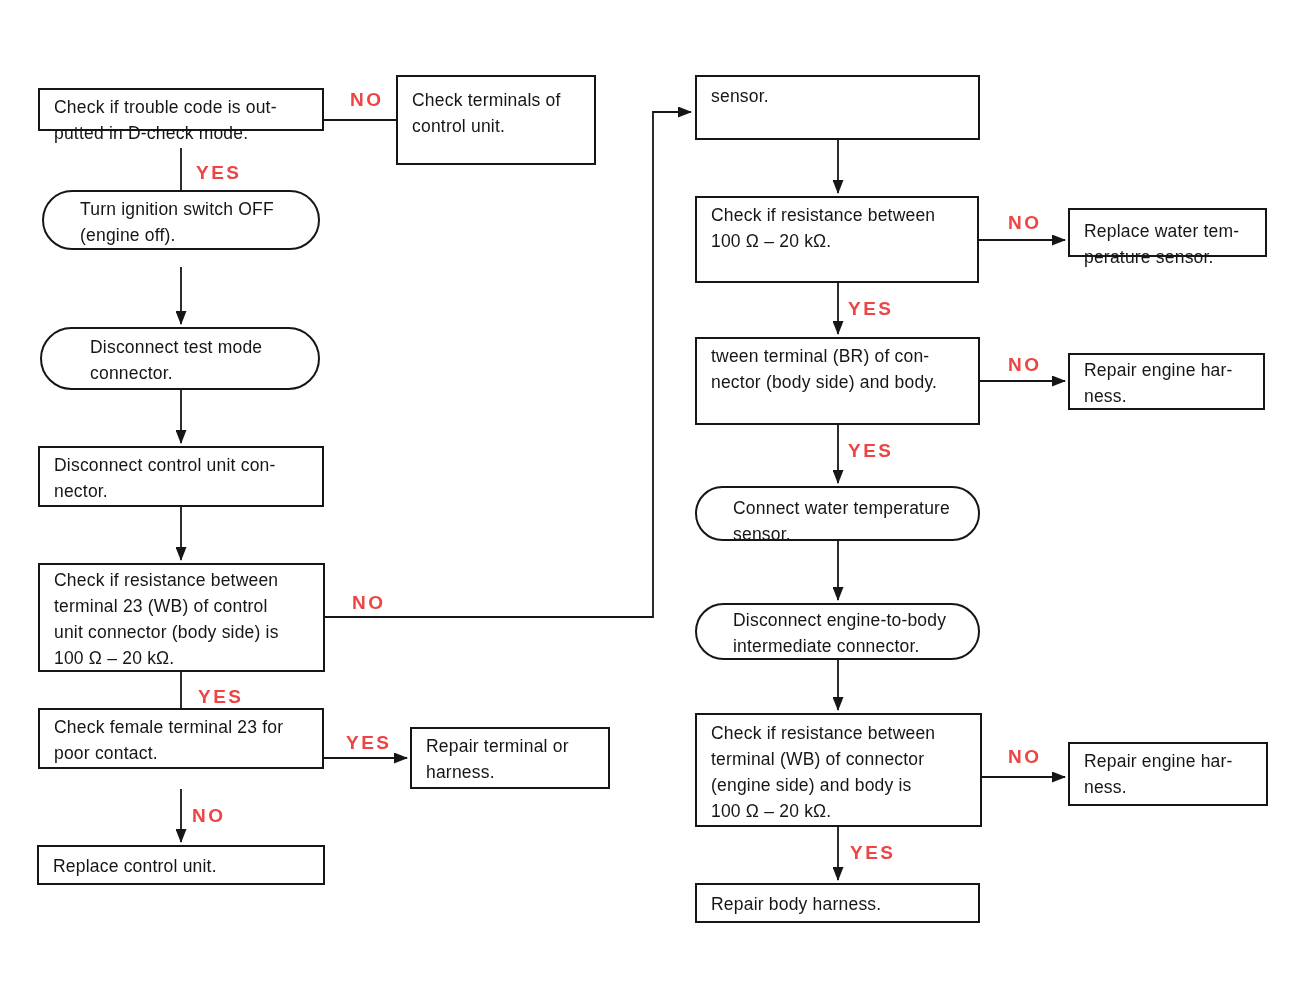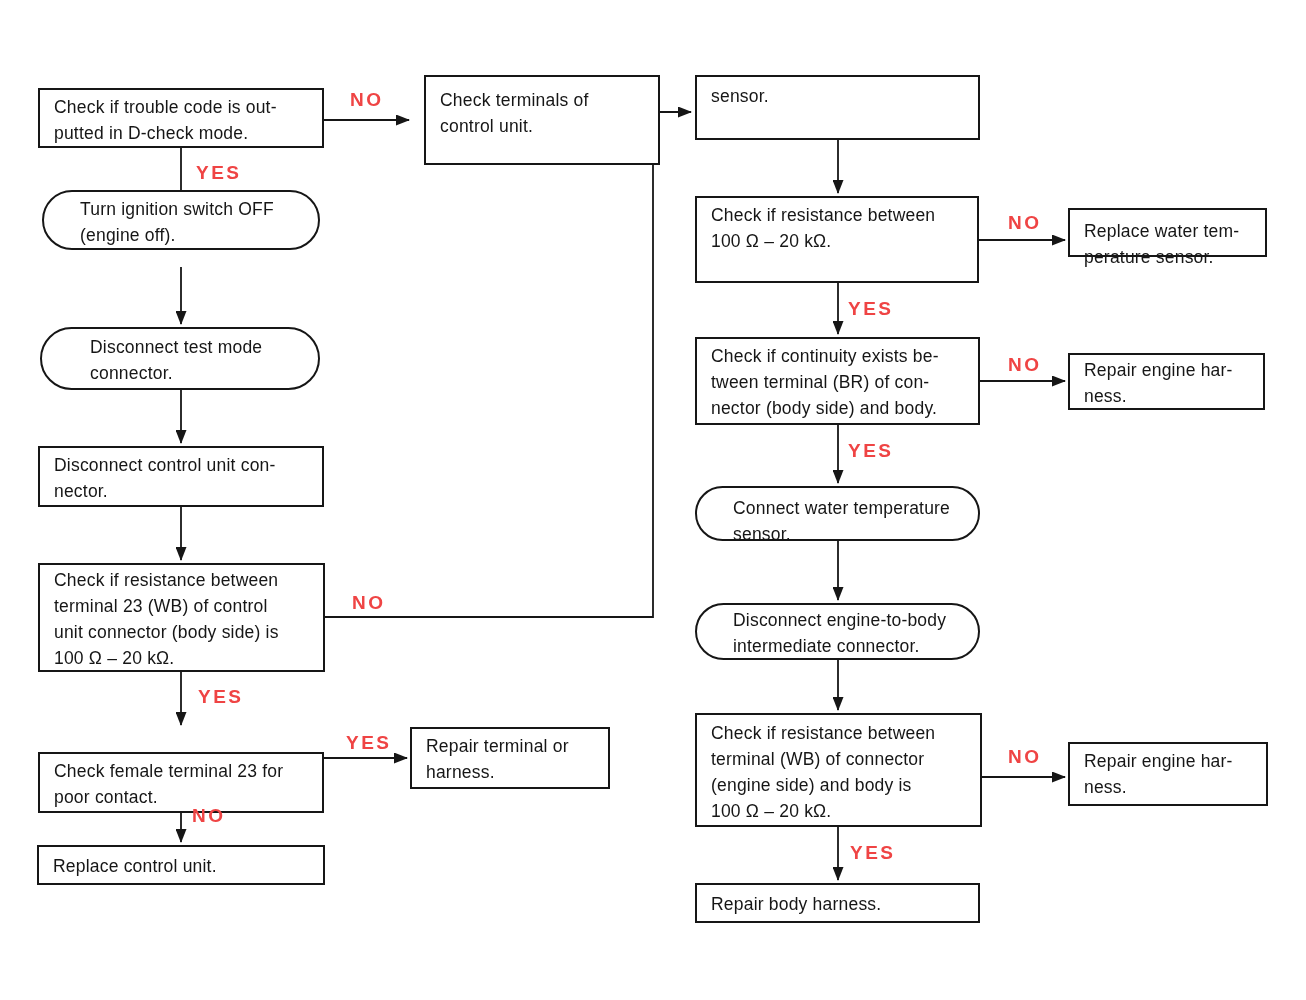--- a/index.html
+++ b/index.html
@@ -46,26 +46,26 @@
       <path d="M838,283 V334" marker-end="url(#ah)"></path>
       <path d="M980,381 H1065" marker-end="url(#ah)"></path>
       <path d="M838,425 V483" marker-end="url(#ah)"></path>
       <path d="M838,541 V600" marker-end="url(#ah)"></path>
       <path d="M838,660 V710" marker-end="url(#ah)"></path>
       <path d="M982,777 H1065" marker-end="url(#ah)"></path>
       <path d="M838,827 V880" marker-end="url(#ah)"></path>
     </g>
   </svg>
 
-  <div class="node" style="left:38px;top:88px;width:286px;height:60px;">
+  <div class="node" style="left:38px;top:88px;width:286px;height:43px;">
     <div class="ln">Check if trouble code is out-</div>
     <div class="ln">putted in D-check mode.</div>
   </div>
 
-  <div class="node" style="left:424px;top:75px;width:236px;height:90px;padding-top:10px;">
+  <div class="node" style="left:396px;top:75px;width:200px;height:90px;padding-top:10px;">
     <div class="ln">Check terminals of</div>
     <div class="ln">control unit.</div>
   </div>
 
   <div class="node stadium" style="left:42px;top:190px;width:278px;height:60px;">
     <div class="ln">Turn ignition switch OFF</div>
     <div class="ln">(engine off).</div>
   </div>
 
   <div class="node stadium" style="left:40px;top:327px;width:280px;height:63px;padding-top:5px;padding-left:48px;">
@@ -78,21 +78,21 @@
     <div class="ln">nector.</div>
   </div>
 
   <div class="node" style="left:38px;top:563px;width:287px;height:109px;padding-top:2px;">
     <div class="ln">Check if resistance between</div>
     <div class="ln">terminal 23 (WB) of control</div>
     <div class="ln">unit connector (body side) is</div>
     <div class="ln">100 Ω – 20 kΩ.</div>
   </div>
 
-  <div class="node" style="left:38px;top:752px;width:286px;height:61px;">
+  <div class="node" style="left:38px;top:708px;width:286px;height:61px;">
     <div class="ln">Check female terminal 23 for</div>
     <div class="ln">poor contact.</div>
   </div>
 
   <div class="node" style="left:410px;top:727px;width:200px;height:62px;">
     <div class="ln">Repair terminal or</div>
     <div class="ln">harness.</div>
   </div>
 
   <div class="node" style="left:37px;top:845px;width:288px;height:40px;padding-top:6px;">
@@ -107,21 +107,20 @@
     <div class="ln">Check if resistance between</div>
     <div class="ln">100 Ω – 20 kΩ.</div>
   </div>
 
   <div class="node" style="left:1068px;top:208px;width:199px;height:49px;padding-top:8px;">
     <div class="ln">Replace water tem-</div>
     <div class="ln">perature sensor.</div>
   </div>
 
   <div class="node" style="left:695px;top:337px;width:285px;height:88px;">
-    <div class="ln">Check if continuity exists be-</div>
     <div class="ln">tween terminal (BR) of con-</div>
     <div class="ln">nector (body side) and body.</div>
   </div>
 
   <div class="node" style="left:1068px;top:353px;width:197px;height:57px;padding-top:2px;">
     <div class="ln">Repair engine har-</div>
     <div class="ln">ness.</div>
   </div>
 
   <div class="node stadium" style="left:695px;top:486px;width:285px;height:55px;padding-top:7px;border-radius:28px;">

